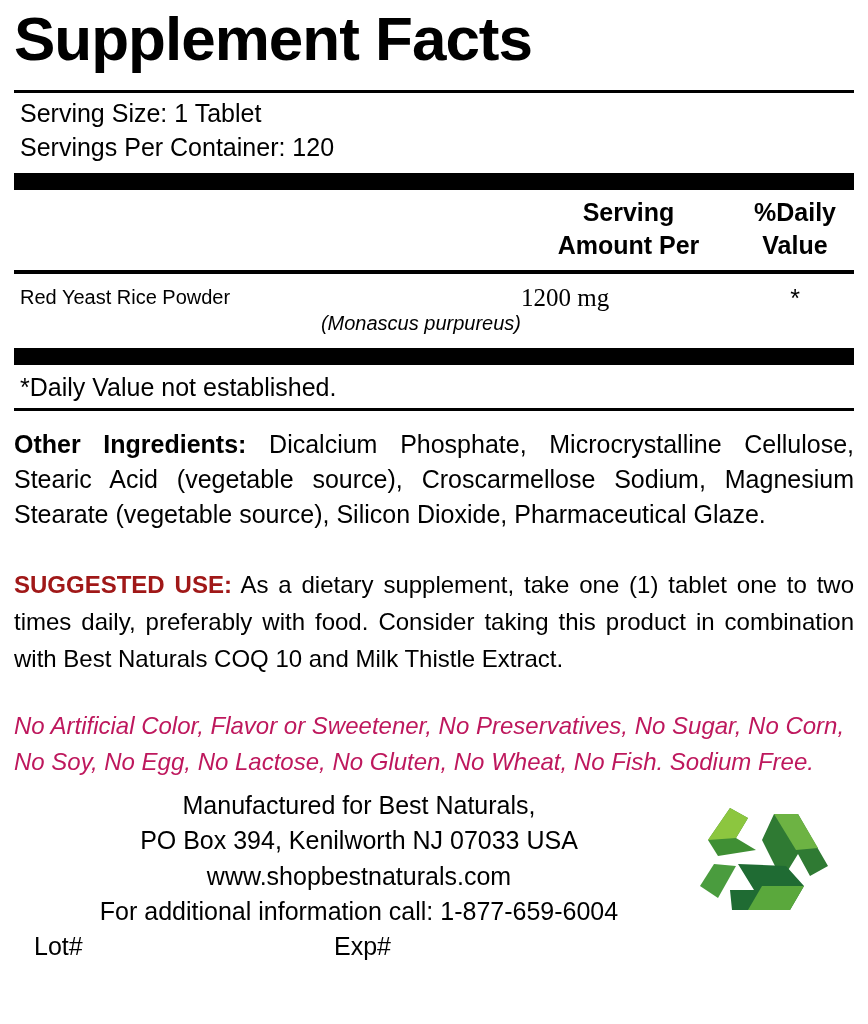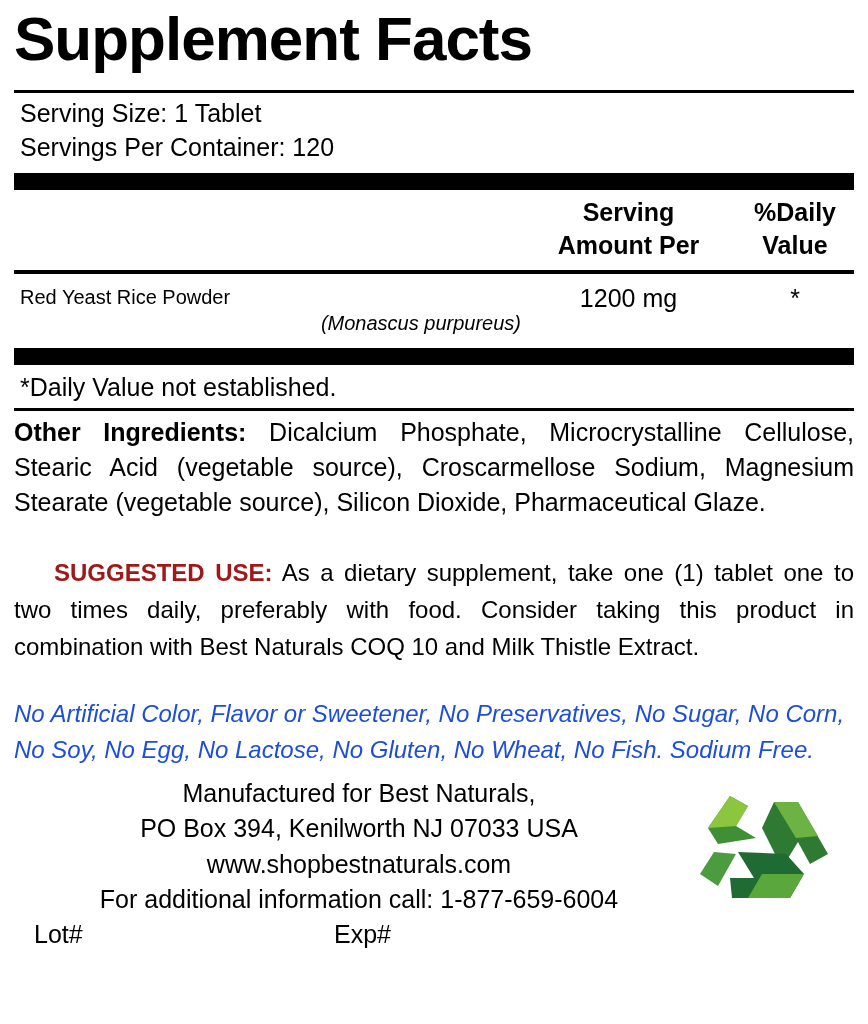--- a/index.html
+++ b/index.html
@@ -84,61 +84,61 @@
   }
   .ing-name .latin {
     font-style: italic;
   }
   .ing-indent {
     padding-left: 26px;
     text-align: right;
   }
   .ing-amount {
     width: 215px;
-    text-align: center;
-    font-size: 25px;
+    text-align: left;
+    font-size: 25px;
+    font-family: Liberation Serif, serif;
   }
   .ing-dv {
     width: 118px;
     text-align: center;
     font-size: 25px;
   }
   .footnote {
     font-size: 25px;
     padding: 8px 0 2px 6px;
   }
 
   
   .other-ing {
     font-size: 25px;
     line-height: 1.4;
-    margin-top: 4px;
+    margin-top: 16px;
     text-align: justify;
   }
   .other-ing b { font-weight: bold; }
 
   
   .suggested {
     font-size: 24px;
     line-height: 1.55;
     margin-top: 34px;
     text-align: justify;
   }
   .suggested .label {
     color: #a01818;
     font-weight: bold;
-    margin-left: 40px;
   }
 
   
   .claims {
     font-size: 24px;
     font-style: italic;
     line-height: 1.5;
-    color: #1d4ed8;
+    color: #be185d;
     margin-top: 30px;
   }
 
   
   .footer {
     margin-top: 8px;
     position: relative;
     height: 160px;
   }
   .footer-lines {

